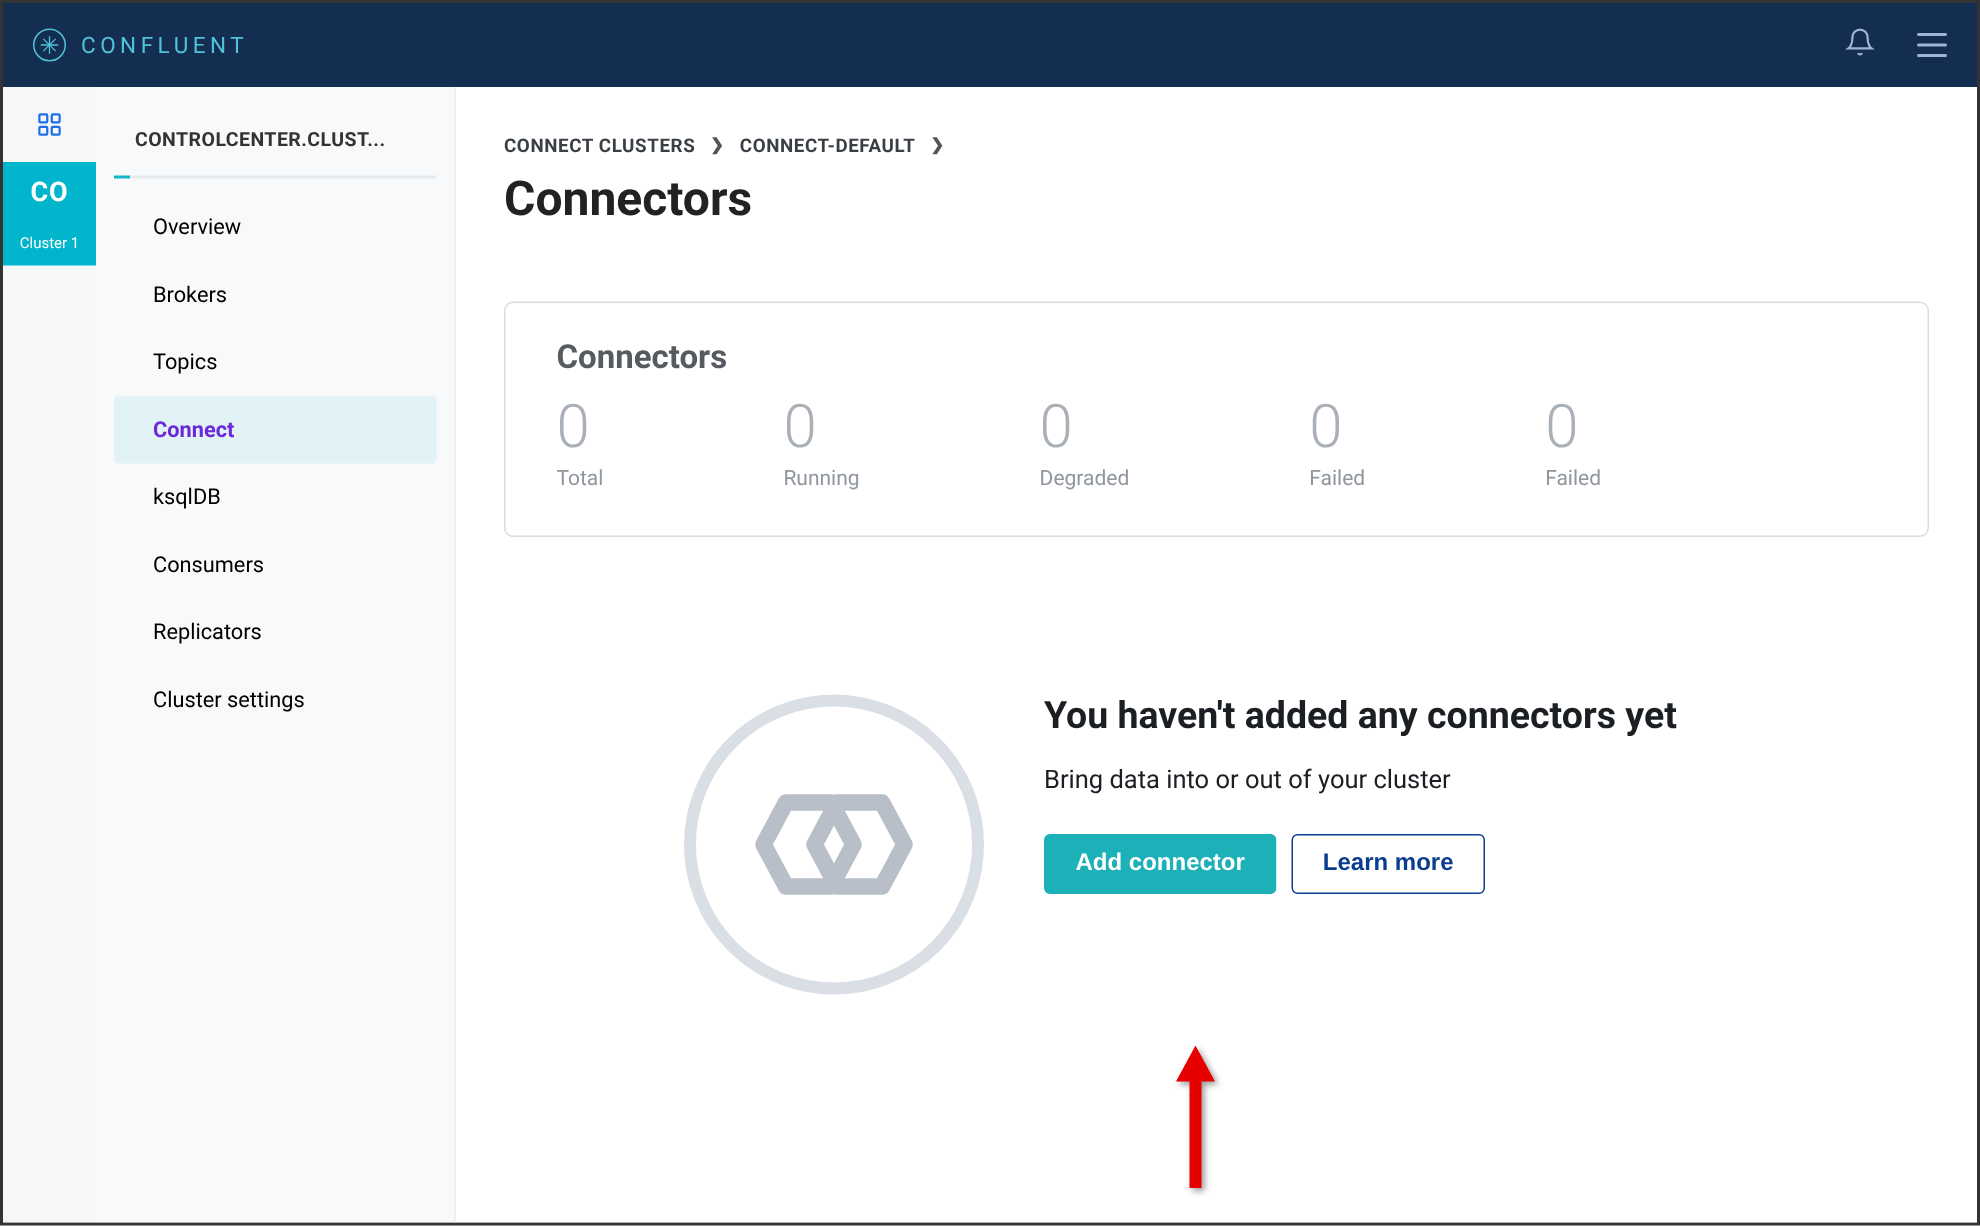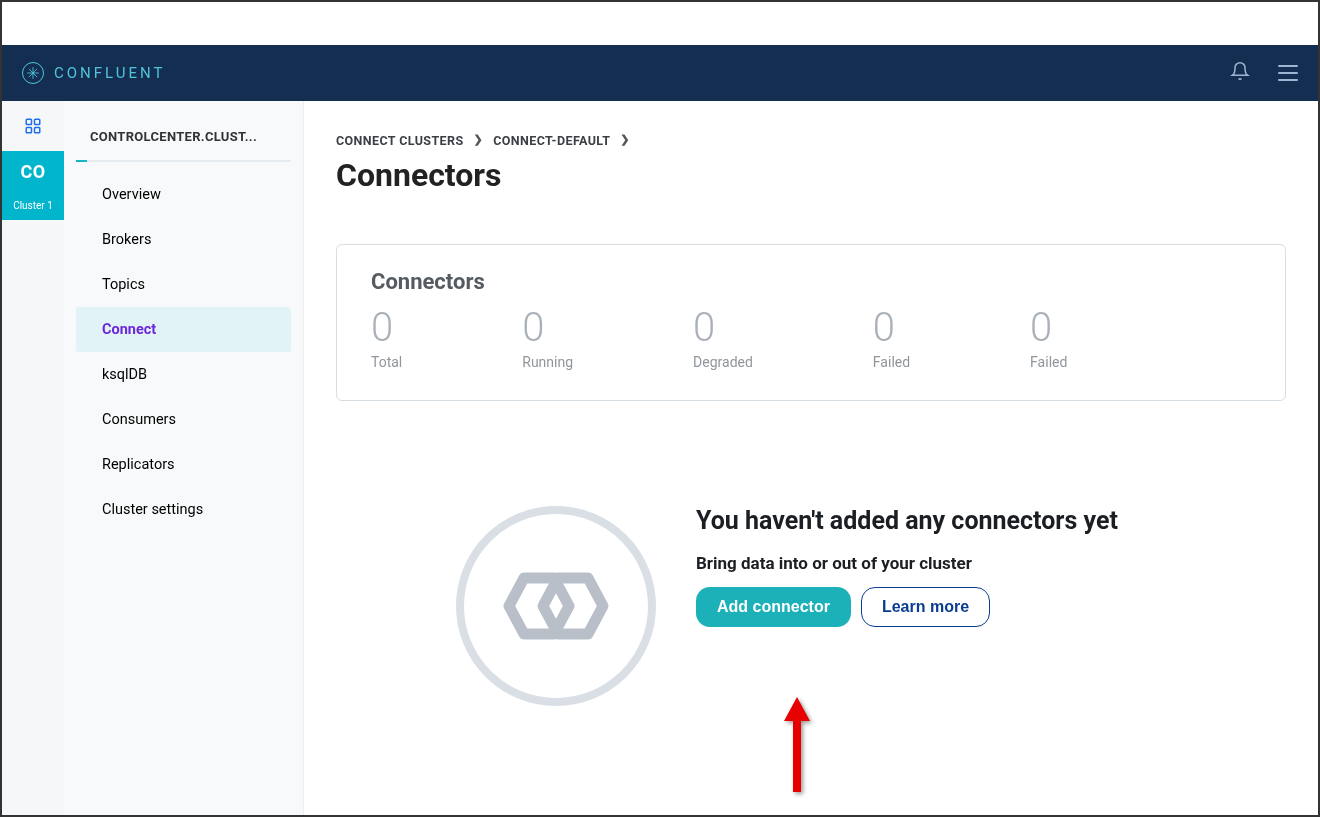--- a/index.html
+++ b/index.html
@@ -14,21 +14,20 @@
     }
 
     
     .header {
       height: 56px;
       background: #142e52;
       display: flex;
       align-items: center;
       justify-content: space-between;
       padding: 0 20px;
-      margin-top: 43px;
     }
     .logo-area {
       display: flex;
       align-items: center;
       gap: 10px;
       color: #4fc3d9;
     }
     .logo-circle {
       width: 22px; height: 22px;
       border: 1.5px solid #4fc3d9;
@@ -196,30 +195,30 @@
       display: flex; align-items: center; justify-content: center;
     }
     .empty-text h2 {
       font-size: 25px;
       font-weight: 700;
       color: #1b1f23;
       margin-bottom: 18px;
     }
     .empty-text p {
       font-size: 17px;
-      font-weight: 700;
+      font-weight: 400;
       color: #1b1f23;
-      margin-bottom: 14px;
+      margin-bottom: 26px;
     }
     .btn-row { display: flex; gap: 10px; }
     .btn {
       padding: 10px 20px;
       font-size: 16px;
       font-weight: 700;
-      border-radius: 14px;
+      border-radius: 4px;
       cursor: pointer;
       border: 1px solid transparent;
     }
     .btn-primary {
       background: #1cb0b8;
       color: #fff;
     }
     .btn-secondary {
       background: #fff;
       color: #0a3d8f;

